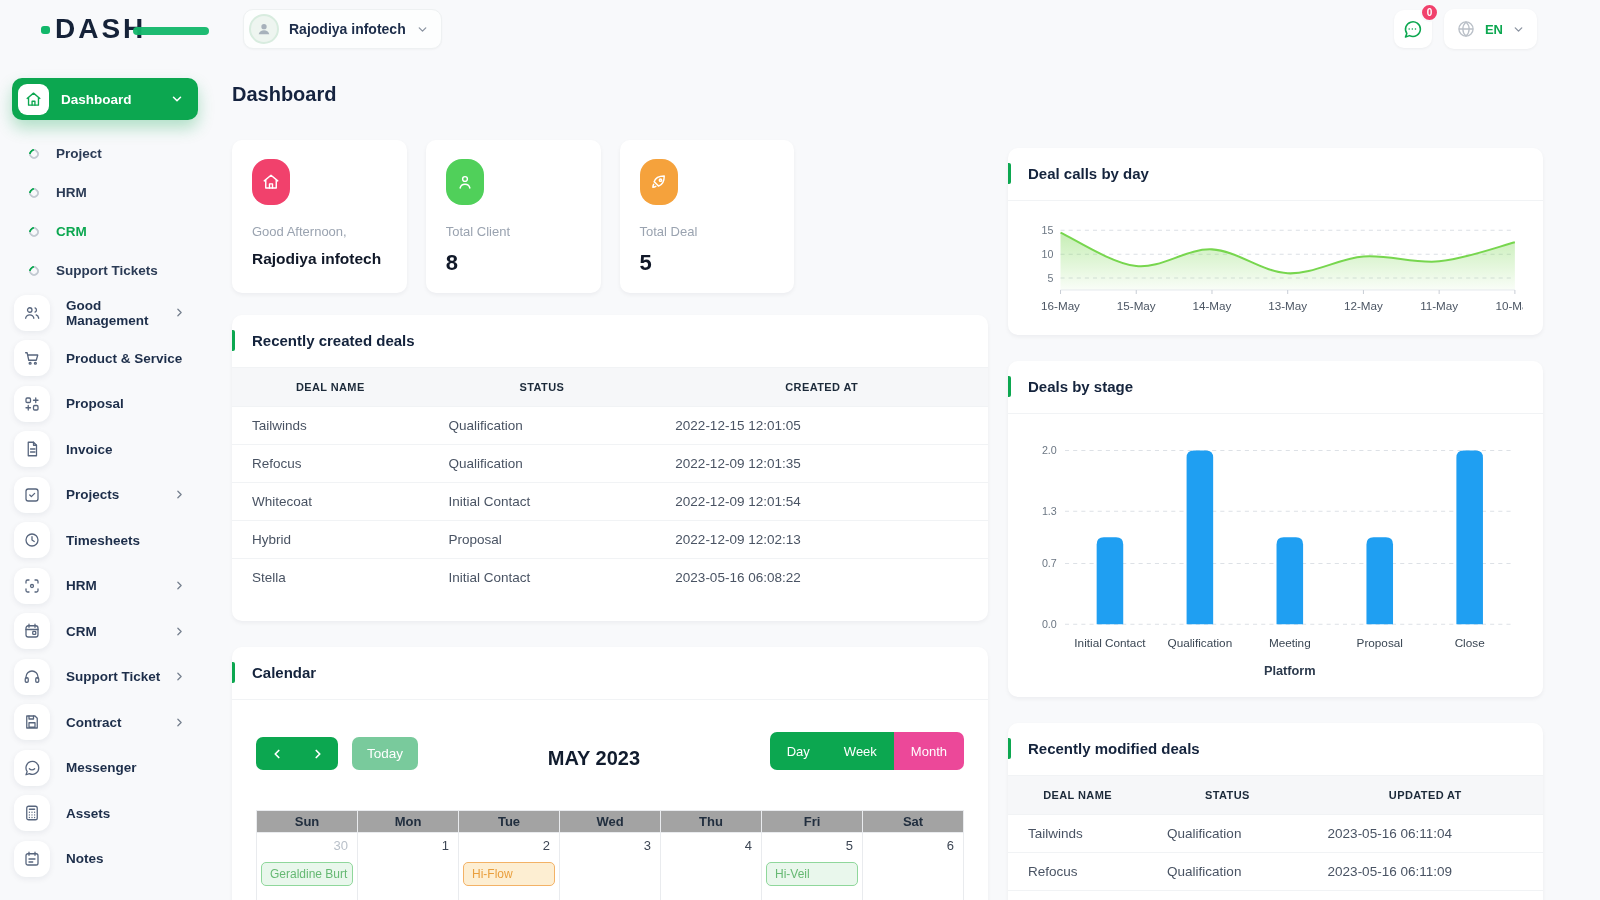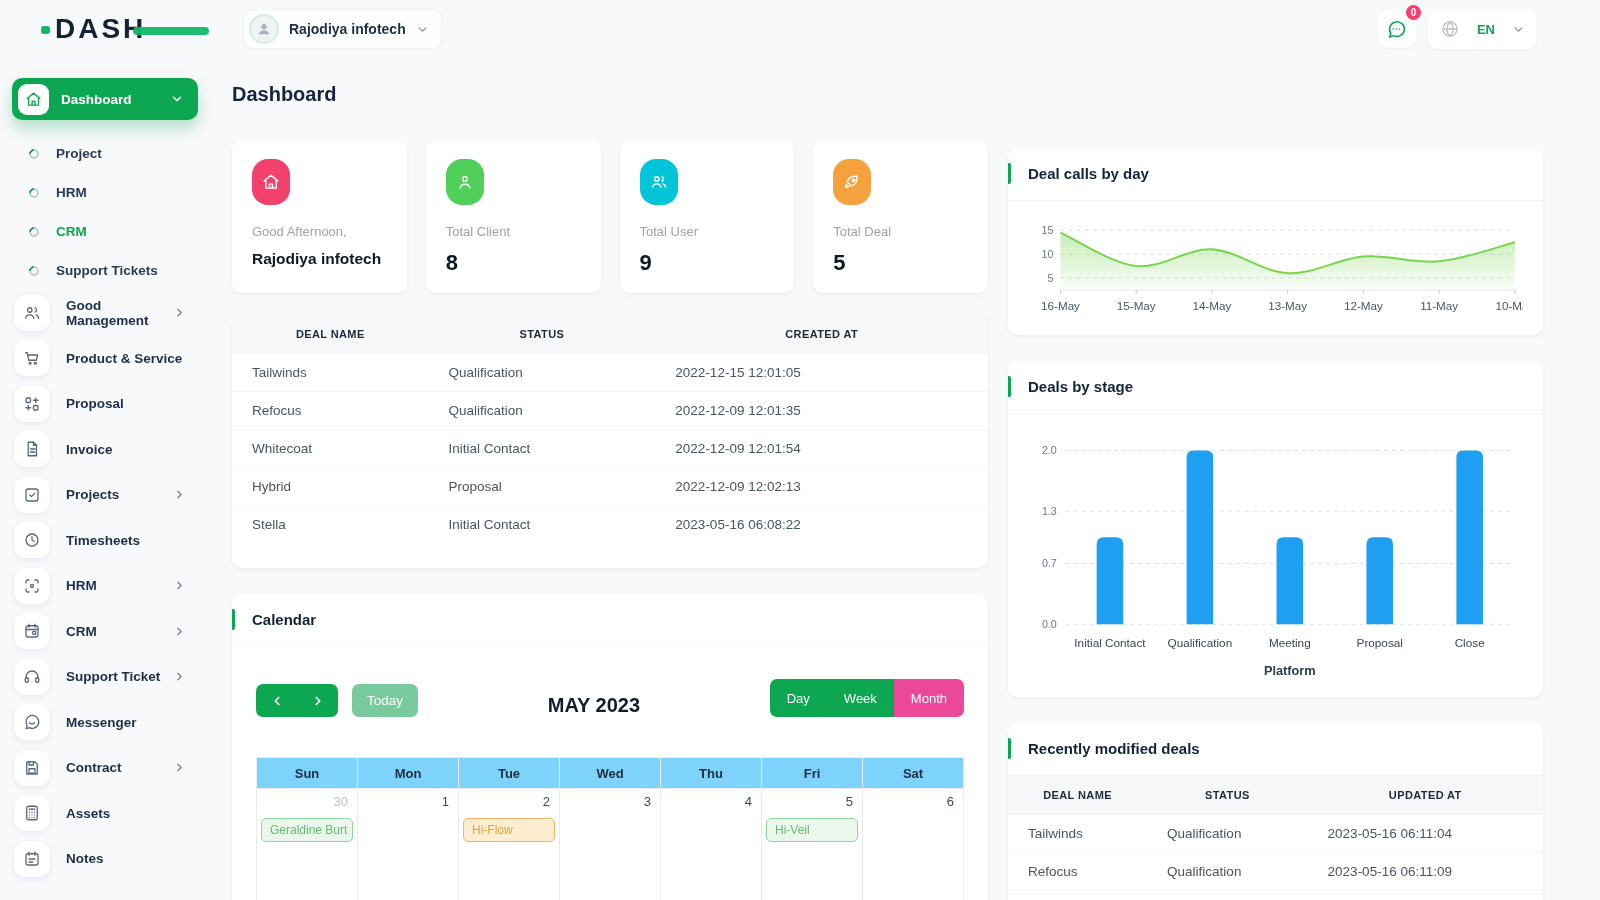--- a/index.html
+++ b/index.html
@@ -13,21 +13,21 @@
   .logo-dot { position:absolute; left:-14px; top:13px; width:9px; height:8px; border-radius:3px; background:#12b76a; }
   .logo-text { font-size:28px; font-weight:800; color:#152238; letter-spacing:3px; }
   .logo-bar { position:absolute; left:78px; top:14px; width:76px; height:8px; border-radius:4px; background:#12b76a; opacity:.95; }
   .user-chip { margin-left:33px; height:40px; background:#fdfefe; border:1px solid #eef1f2; border-radius:10px; display:flex; align-items:center; padding:0 12px 0 5px; box-shadow:0 1px 2px rgba(0,0,0,.03); cursor:pointer; }
   .avatar { width:30px; height:30px; border-radius:50%; background:#eef5f0; border:2px solid #d8ecdf; display:flex; align-items:center; justify-content:center; margin-right:10px; }
   .chip-label { font-size:14px; font-weight:600; color:#1d2d4a; margin-right:10px; }
   .chev { display:flex; color:#8a93a0; }
   .top-right { margin-left:auto; display:flex; align-items:center; margin-right:63px; }
   .msg-btn { position:relative; width:38px; height:38px; background:#fff; border:none; border-radius:10px; display:flex; align-items:center; justify-content:center; color:#0ca750; box-shadow:0 1px 3px rgba(0,0,0,.05); cursor:pointer; }
   .badge { position:absolute; top:-7px; right:-7px; min-width:19px; height:19px; border-radius:10px; background:#f1416c; color:#fff; font-size:10px; font-weight:700; display:flex; align-items:center; justify-content:center; padding:0 4px; border:2px solid #f8f9fb; }
-  .lang-pill { margin-left:12px; height:40px; background:#fff; border-radius:10px; display:flex; align-items:center; padding:0 12px; box-shadow:0 1px 3px rgba(0,0,0,.05); cursor:pointer;gap:8px; }
+  .lang-pill { margin-left:12px; height:40px; background:#fff; border-radius:10px; display:flex; align-items:center; padding:0 12px; box-shadow:0 1px 3px rgba(0,0,0,.05); cursor:pointer; }
   .lang-pill .globe { color:#bac0c8; display:flex; }
   .lang-pill .lang { color:#0ca750; font-weight:700; font-size:13px; margin:0 9px; }
 
   
   .layout { display:flex; align-items:flex-start; }
   .sidebar { width:210px; flex:0 0 210px; padding:20px 12px 0 12px; }
   .content { flex:1; padding:22px 57px 0 22px; display:flex; gap:20px; }
   .col-left { width:756px; flex:0 0 756px; }
   .col-right { width:535px; flex:0 0 535px; margin-top:68px; }
 
@@ -70,21 +70,21 @@
 
   .cal-body { padding:18px 24px; }
   .cal-toolbar { display:flex; align-items:flex-end; margin:14px 0 40px; }
   .btn-nav { width:82px; height:33px; background:#0ca750; border-radius:7px; display:flex; overflow:hidden; }
   .btn-nav button { flex:1; background:transparent; border:none; color:#fff; display:flex; align-items:center; justify-content:center; cursor:pointer; }
   .btn-today { height:33px; padding:0 15px; background:#79ca9c; color:#fff; border:none; border-radius:7px; margin-left:14px; font-size:13.5px; font-family:inherit; cursor:pointer; }
   .cal-title { flex:1; text-align:center; font-size:20px; font-weight:700; color:#111c2e; }
   .seg { display:flex; height:38px; border-radius:7px; overflow:hidden; }
   .seg button { border:none; color:#fff; font-size:13px; padding:0 17px; background:#0ca750; font-family:inherit; cursor:pointer; }
   .seg button.active { background:#ec4899; }
-  table.cal th { border:1px solid #e9ebee; background:#7dd3fc; font-size:13px; font-weight:700; color:#222f3f; height:31px; padding:0; text-align:center; letter-spacing:0; }
+  table.cal th { border:1px solid #e9ebee; background:#a3a3a3; font-size:13px; font-weight:700; color:#222f3f; height:22px; padding:0; text-align:center; letter-spacing:0; }
   table.cal td { border:1px solid #e9ebee; vertical-align:top; height:150px; padding:0; }
   .day-num { text-align:right; padding:5px 9px 0; font-size:13px; color:#3d4654; }
   .day-num.muted { color:#b9c0c9; }
   .event { margin:9px 4px 0; border-radius:5px; font-size:12px; padding:4px 8px; border:1px solid; cursor:pointer; overflow:hidden; white-space:nowrap; }
 </style>
 </head>
 <body>
 
 <div id="app">
   <header class="topbar">
@@ -277,40 +277,40 @@
             <span class="lbl">Support Ticket</span>
             <span class="chev">
               <svg width="13" height="13" viewBox="0 0 24 24" fill="none" stroke="currentColor" stroke-width="2.4" stroke-linecap="round" stroke-linejoin="round">
                 <path d="m9 6 6 6-6 6"></path>
               </svg>
             </span>
           </div>
           <div class="side-item">
             <span class="icon-tile">
               <svg width="18" height="18" viewBox="0 0 24 24" fill="none" stroke="currentColor" stroke-width="1.7" stroke-linecap="round" stroke-linejoin="round">
-                <path d="M21 12a8.5 8.5 0 0 1-12.4 7.5L4 21l1.6-4.3A8.5 8.5 0 1 1 21 12z"></path>
-                <path d="M8.5 13c.9.9 2.1 1.4 3.5 1.4s2.6-.5 3.5-1.4"></path>
-              </svg>
-            </span>
-            <span class="lbl">Messenger</span>
-          </div>
-          <div class="side-item">
-            <span class="icon-tile">
-              <svg width="18" height="18" viewBox="0 0 24 24" fill="none" stroke="currentColor" stroke-width="1.7" stroke-linecap="round" stroke-linejoin="round">
                 <path d="M5 4h11l3 3v13H5z"></path>
                 <rect x="8" y="13" width="8" height="6"></rect>
                 <path d="M8 4v4h6V4"></path>
               </svg>
             </span>
             <span class="lbl">Contract</span>
             <span class="chev">
               <svg width="13" height="13" viewBox="0 0 24 24" fill="none" stroke="currentColor" stroke-width="2.4" stroke-linecap="round" stroke-linejoin="round">
                 <path d="m9 6 6 6-6 6"></path>
               </svg>
             </span>
+          </div>
+          <div class="side-item">
+            <span class="icon-tile">
+              <svg width="18" height="18" viewBox="0 0 24 24" fill="none" stroke="currentColor" stroke-width="1.7" stroke-linecap="round" stroke-linejoin="round">
+                <path d="M21 12a8.5 8.5 0 0 1-12.4 7.5L4 21l1.6-4.3A8.5 8.5 0 1 1 21 12z"></path>
+                <path d="M8.5 13c.9.9 2.1 1.4 3.5 1.4s2.6-.5 3.5-1.4"></path>
+              </svg>
+            </span>
+            <span class="lbl">Messenger</span>
           </div>
           <div class="side-item">
             <span class="icon-tile">
               <svg width="18" height="18" viewBox="0 0 24 24" fill="none" stroke="currentColor" stroke-width="1.7" stroke-linecap="round" stroke-linejoin="round">
                 <rect x="5" y="3" width="14" height="18" rx="2.5"></rect>
                 <path d="M8.5 7h7"></path>
                 <path d="M8.5 11h.01M12 11h.01M15.5 11h.01M8.5 14.5h.01M12 14.5h.01M15.5 14.5h.01M8.5 18h.01M12 18h.01M15.5 18h.01"></path>
               </svg>
             </span>
             <span class="lbl">Assets</span>
@@ -346,45 +346,36 @@
               <div class="stat-icon" style="background:#50d05a">
                 <svg width="18" height="18" viewBox="0 0 24 24" fill="none" stroke="currentColor" stroke-width="1.9" stroke-linecap="round" stroke-linejoin="round">
                   <circle cx="12" cy="8" r="3.2"></circle>
                   <path d="M5.5 20c.8-3.4 3.4-5 6.5-5s5.7 1.6 6.5 5"></path>
                 </svg>
               </div>
     <div class="stat-label">Total Client</div>
     <div class="stat-value">8</div>
             </article>
             <article class="stat-card">
-              <div class="stat-icon" style="background:#00c4d8">
-                <svg width="18" height="18" viewBox="0 0 24 24" fill="none" stroke="currentColor" stroke-width="1.9" stroke-linecap="round" stroke-linejoin="round">
-                  <circle cx="9" cy="8" r="3"></circle>
-                  <path d="M3.5 19c.7-3 2.9-4.5 5.5-4.5s4.8 1.5 5.5 4.5"></path>
-                  <path d="M16 5.2a3 3 0 0 1 0 5.6"></path>
-                  <path d="M17.5 14.6c1.9.6 3 2 3.5 4.4"></path>
-                </svg>
-              </div>
-    <div class="stat-label">Total User</div>
-    <div class="stat-value">9</div>
-            </article>
-            <article class="stat-card">
               <div class="stat-icon" style="background:#f5a23c">
                 <svg width="18" height="18" viewBox="0 0 24 24" fill="none" stroke="currentColor" stroke-width="1.9" stroke-linecap="round" stroke-linejoin="round">
                   <path d="M5 15c-1.2 1.8-1.2 4-1.2 4s2.2 0 4-1.2"></path>
                   <path d="M9 15 5.5 11.5C7 7 11 4 19 4c0 8-3.5 12-7.5 13.5z"></path>
                   <circle cx="14" cy="9.5" r="1.6"></circle>
                 </svg>
               </div>
     <div class="stat-label">Total Deal</div>
     <div class="stat-value">5</div>
             </article>
           </div>
 
         <article class="card">
+          <div class="card-head">
+            <span class="card-title">Recently created deals</span>
+          </div>
           <div class="table-wrap pad-bottom">
             <table id="created-table">
                 <thead>
                   <tr>
                     <th style="width: 26%;">DEAL NAME</th>
                     <th style="width: 30%;">STATUS</th>
                     <th style="width: 44%;">CREATED AT</th>
                   </tr>
                 </thead>
                 <tbody>

